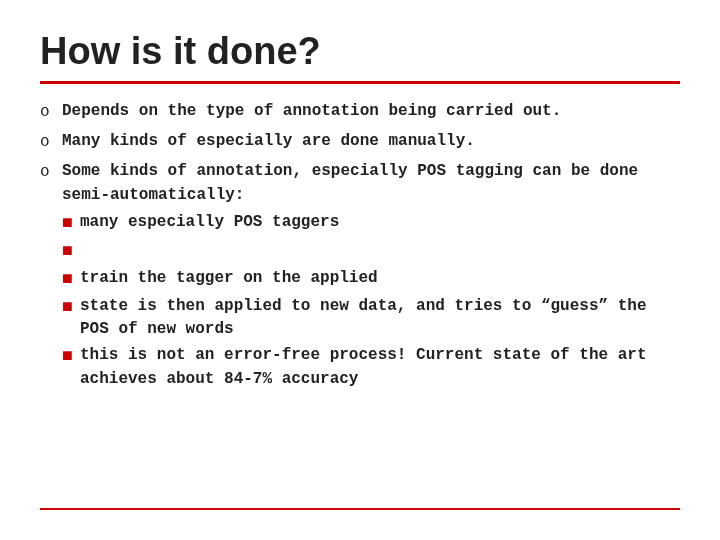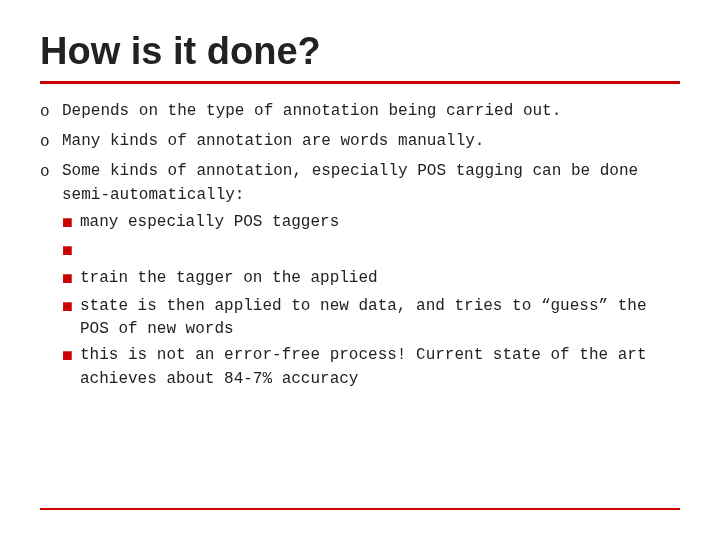--- a/index.html
+++ b/index.html
@@ -74,20 +74,21 @@
       display: inline-block;
       width: 22px;
       min-width: 22px;
       color: #222222;
       font-size: 16px;
       margin-top: 1px;
     }
 
     .outer-text {
       flex: 1;
+      font-weight: bold;
     }
 
     .inner-list {
       list-style: none;
       padding: 0;
       margin: 4px 0 0 0;
     }
 
     .inner-list > li {
       display: flex;
@@ -126,21 +127,21 @@
   <div class="content">
     <ul class="outer-list">
 
       <li>
         <span class="outer-bullet">o</span>
         <span class="outer-text">Depends on the type of annotation being carried out.</span>
       </li>
 
       <li>
         <span class="outer-bullet">o</span>
-        <span class="outer-text">Many kinds of annotation are words manually.</span>
+        <span class="outer-text">Many kinds of especially are done manually.</span>
       </li>
 
       <li>
         <span class="outer-bullet">o</span>
         <span class="outer-text">
           <span class="semi-auto-text">Some kinds of annotation, especially POS tagging can be done semi-automatically:</span>
           <ul class="inner-list">
             <li>
               <span class="inner-bullet">■</span>
               <span class="inner-text">many especially POS taggers</span>

